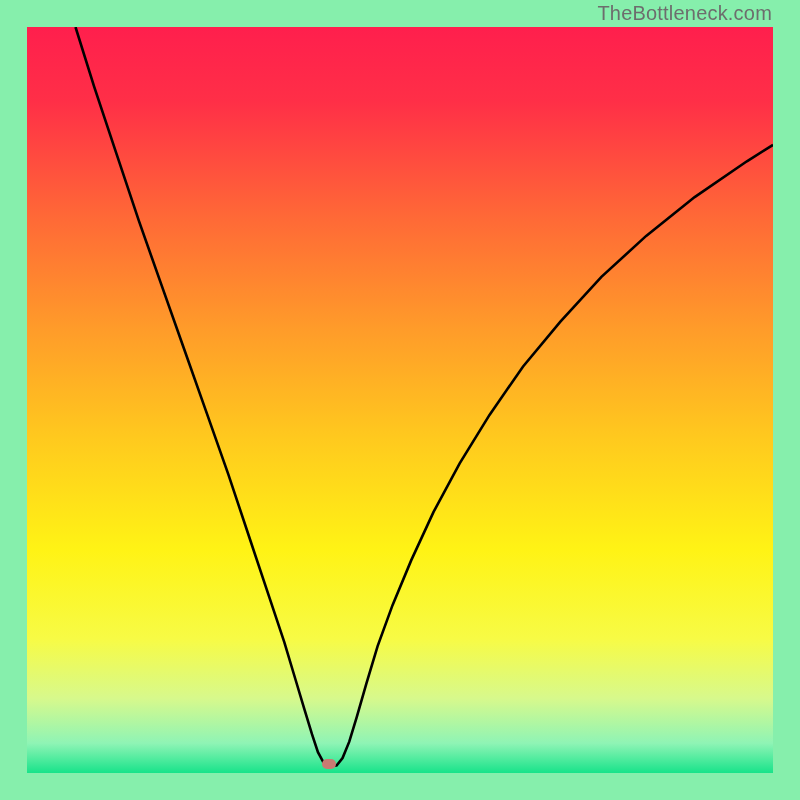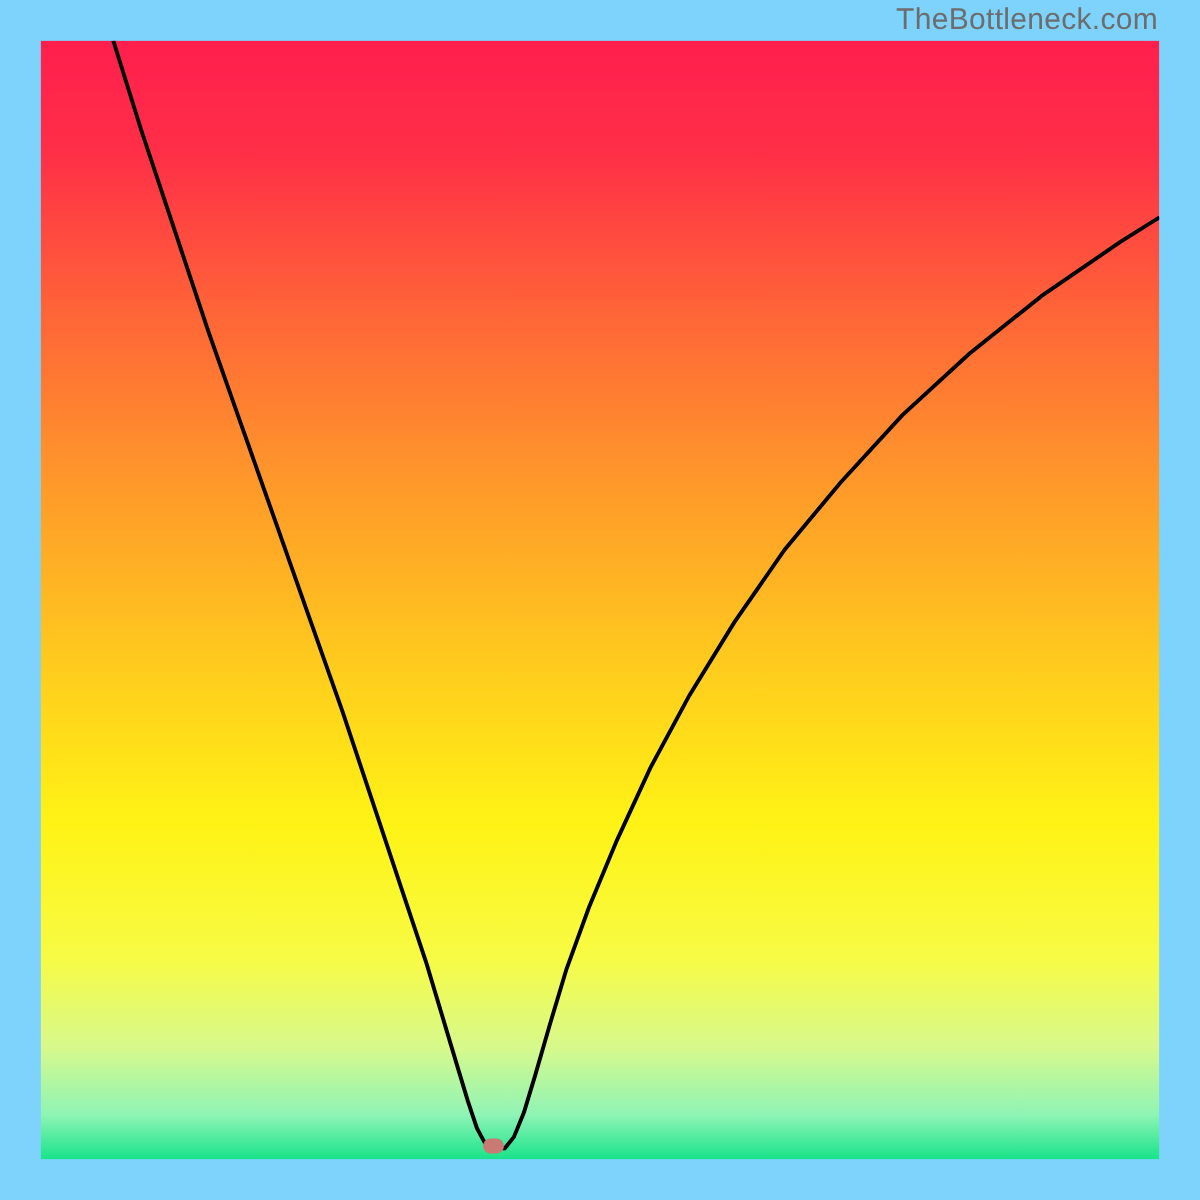--- a/index.html
+++ b/index.html
@@ -10,21 +10,21 @@
     background: #000;
     position: relative;
     font-family: Arial, Helvetica, sans-serif;
   }
   .frame {
     position: absolute;
     top: 0;
     left: 0;
     width: 800px;
     height: 800px;
-    background: #7dd3fc;
+    background: #86efac;
   }
   .plot-area {
     position: absolute;
     top: 27px;
     left: 27px;
     width: 746px;
     height: 746px;
     overflow: hidden;
   }
   .gradient {

